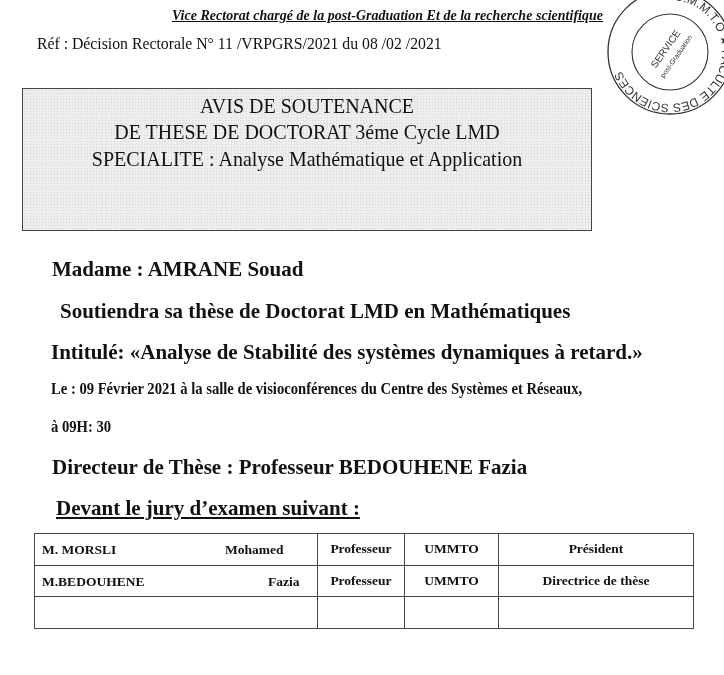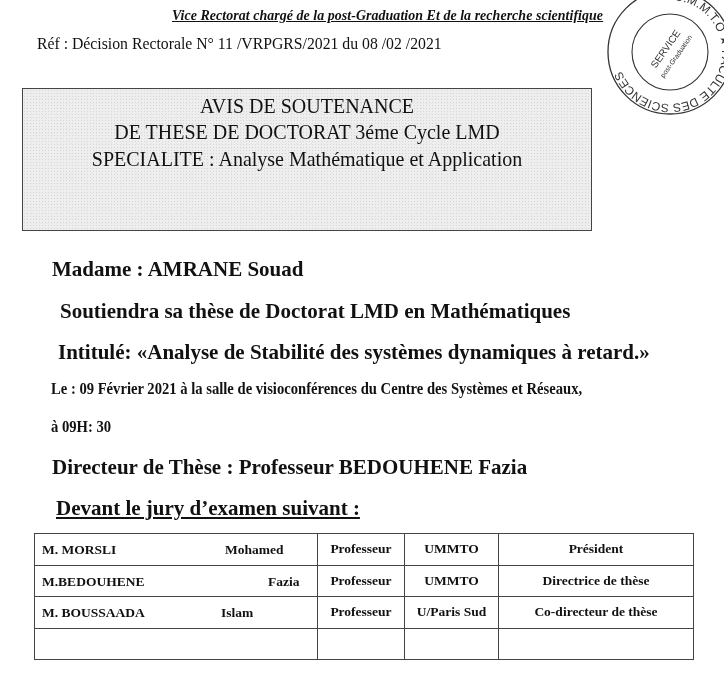--- a/index.html
+++ b/index.html
@@ -86,21 +86,21 @@
     <textPath href="#sealOuter">U.M.M.T.O  ★  FACULTE DES SCIENCES</textPath>
   </text>
   <g transform="rotate(-55 70 70)" font-family="Liberation Sans, sans-serif" fill="#333" text-anchor="middle">
     <text x="70" y="68" font-size="10">SERVICE</text>
     <text x="70" y="80" font-size="7">post-Graduation</text>
   </g>
 </svg>
 
 <div class="abs body-line" style="left:52px; top:257px;">Madame : AMRANE  Souad</div>
 <div class="abs body-line" style="left:60px; top:299px;font-family:Liberation Serif, serif;">Soutiendra  sa thèse de Doctorat  LMD en Mathématiques</div>
-<div class="abs body-line" style="left:58px; top:340px;text-align:right;">Intitulé: «Analyse de Stabilité des systèmes dynamiques à retard.»</div>
+<div class="abs body-line" style="left:51px; top:340px;text-align:right;">Intitulé: «Analyse de Stabilité des systèmes dynamiques à retard.»</div>
 <div class="abs body-line cond" style="left:51px; top:379px; font-size:17px;">Le : 09  Février 2021   à la salle de visioconférences du Centre  des Systèmes et Réseaux,</div>
 <div class="abs body-line cond" style="left:51px; top:417px; font-size:17px;">à 09H: 30</div>
 <div class="abs body-line" style="left:52px; top:455px;">Directeur de Thèse : Professeur BEDOUHENE   Fazia</div>
 <div class="abs body-line jury-heading" style="left:56px; top:496px;">Devant le jury d’examen suivant :</div>
 
 <table class="jury">
   <tbody>
       <tr>
     <td class="c-name">
       <span class="ln">M. MORSLI</span>
@@ -114,29 +114,20 @@
     <td class="c-name">
       <span class="ln">M.BEDOUHENE</span>
       <span class="fn" style="left:194px;margin-left:39px;">Fazia</span>
     </td>
     <td class="c-grade">Professeur</td>
     <td class="c-univ">UMMTO</td>
     <td class="c-role">Directrice de thèse</td>
   </tr>
   <tr>
     <td class="c-name">
-      <span class="ln">M. BOUSSAADA</span>
-      <span class="fn" style="left:186px;">Islam</span>
-    </td>
-    <td class="c-grade">Professeur</td>
-    <td class="c-univ">U/Paris Sud</td>
-    <td class="c-role">Co-directeur de thèse</td>
-  </tr>
-  <tr>
-    <td class="c-name">
       <span class="ln"></span>
       <span class="fn"></span>
     </td>
     <td class="c-grade"></td>
     <td class="c-univ"></td>
     <td class="c-role"></td>
   </tr>
 </tbody>
   </table>
 

